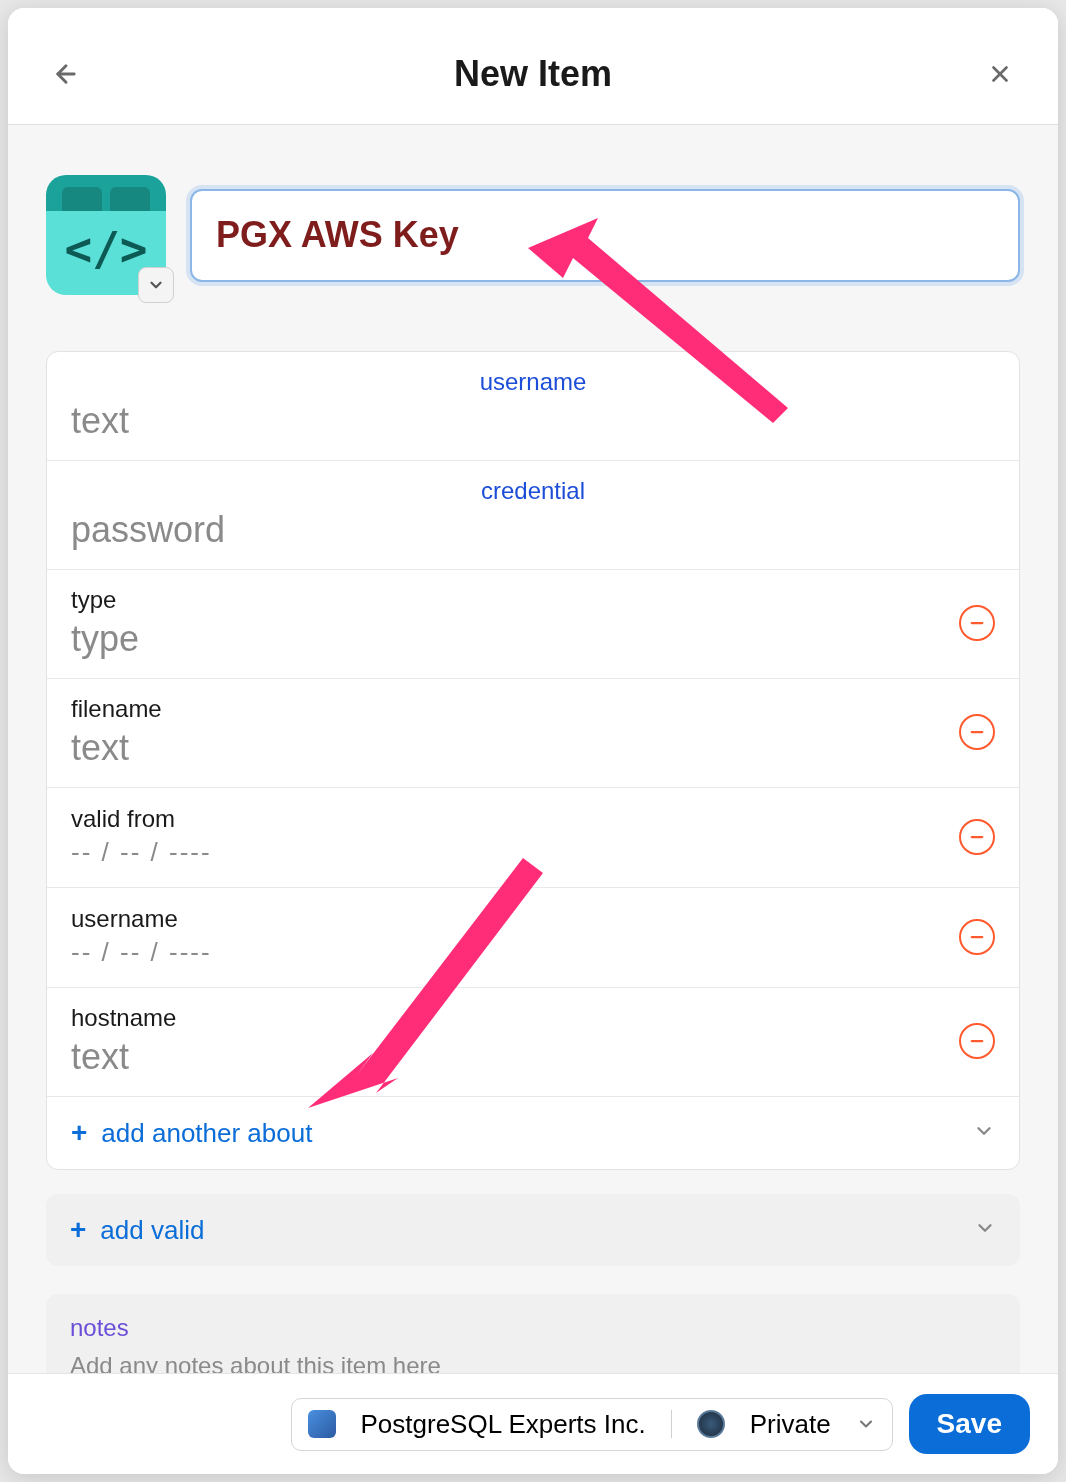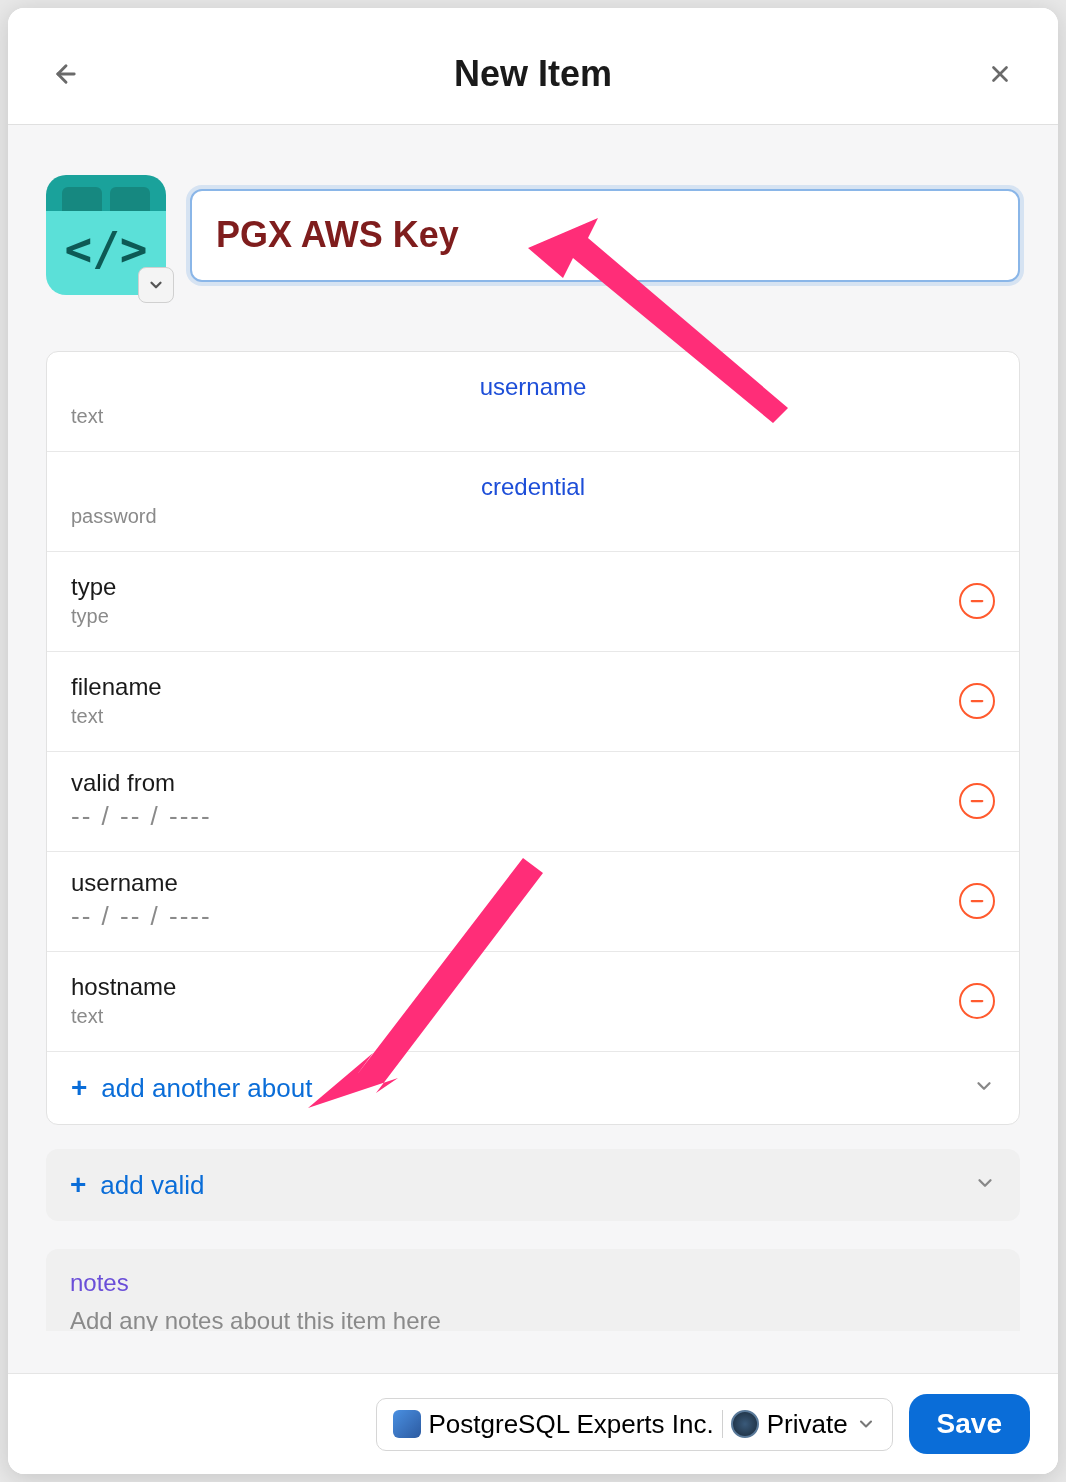--- a/index.html
+++ b/index.html
@@ -156,21 +156,21 @@
     }
     .field-label {
       font-size: 24px;
       color: #1a1a1a;
     }
     .field-label.purple {
       color: #1d4ed8;
       text-align: center;
     }
     .field-value {
-      font-size: 20px;
+      font-size: 36px;
       color: #8a8a8a;
     }
     .date-value {
       font-size: 26px;
       color: #8a8a8a;
       letter-spacing: 2px;
     }
     .remove-btn {
       width: 36px;
       height: 36px;
@@ -237,21 +237,21 @@
       border-top: 1px solid #e5e5e5;
       padding: 20px 28px;
       display: flex;
       align-items: center;
       justify-content: flex-end;
       gap: 16px;
     }
     .vault-selector {
       display: flex;
       align-items: center;
-      gap: 8px;
+      gap: 25px;
       border: 1px solid #d6d6d6;
       border-radius: 10px;
       padding: 10px 16px;
       background: #fff;
       cursor: pointer;
       font-size: 26px;
     }
     .vault-account-icon {
       width: 28px;
       height: 28px;

